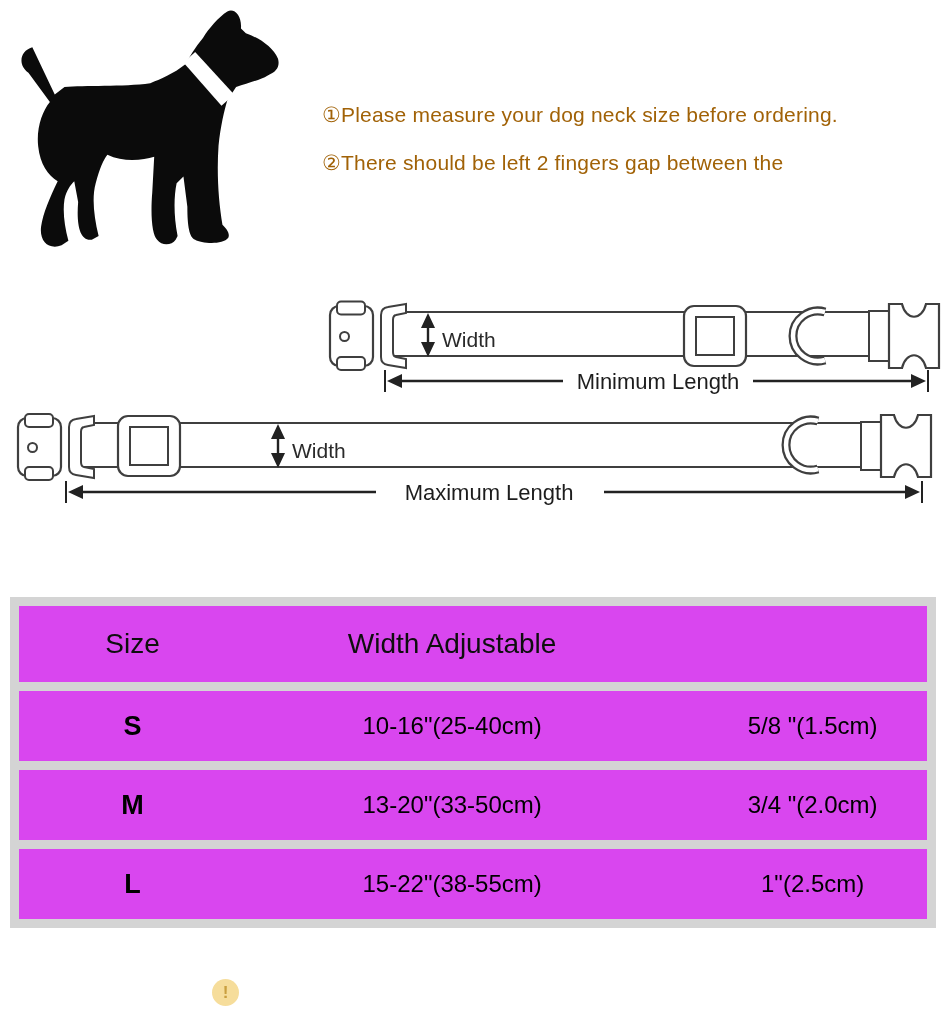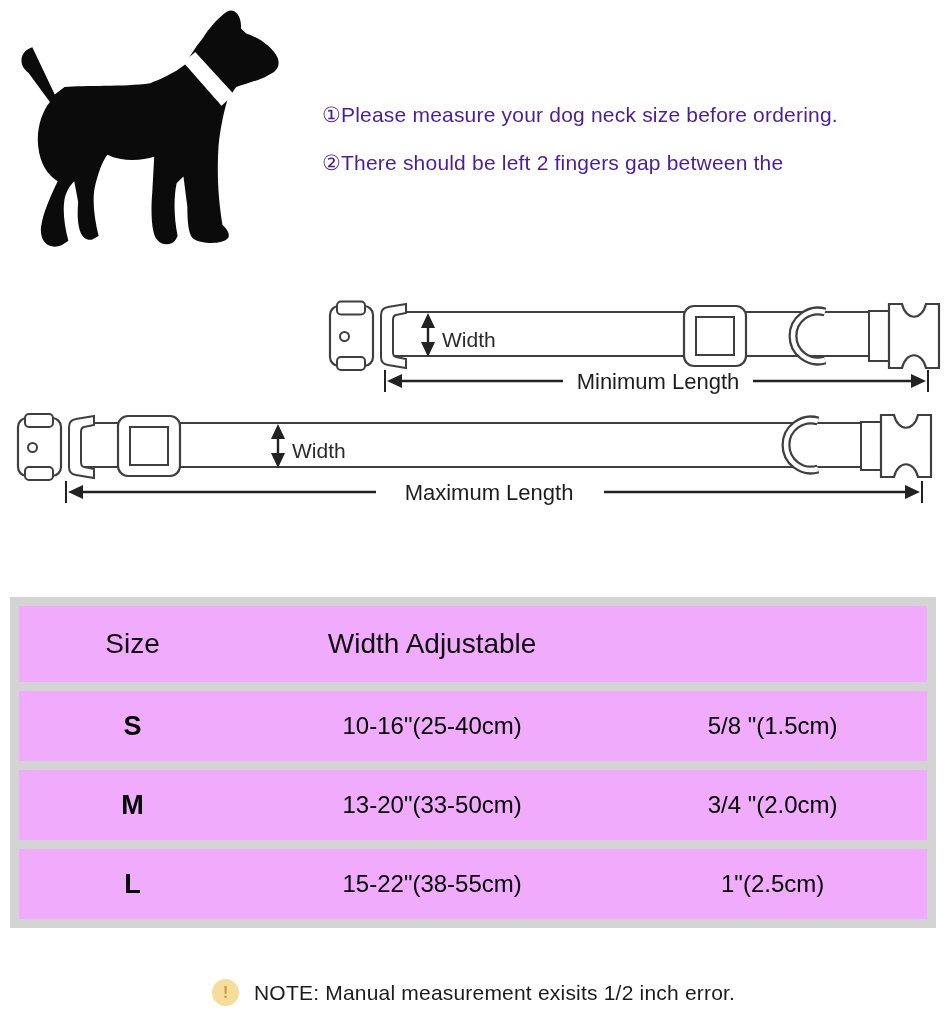--- a/index.html
+++ b/index.html
@@ -7,21 +7,21 @@
     position:relative; width:947px; height:1015px; background:#ffffff;
     font-family:"Liberation Sans", sans-serif; overflow:hidden;
   }
 
   
   .dog-svg { position:absolute; left:6px; top:4px; }
 
   
   .instructions {
     position:absolute; left:322px; top:100px; width:620px;
-    font-size:21px; color:#4c1d95; letter-spacing:0.2px;
+    font-size:21px; color:#a16207; letter-spacing:0.2px;
   }
   .instructions .line { line-height:30px; }
   .instructions .line + .line { margin-top:18px; }
   .instructions .wrap { padding-left:30px; margin-top:1px; }
 
   
   .collar-min-svg { position:absolute; left:328px; top:300px; }
   .collar-max-svg { position:absolute; left:16px;  top:413px; }
   svg text { font-family:"Liberation Sans", sans-serif; }
   .hw { fill:#ffffff; stroke:#3f3f3f; stroke-width:2.2; }
@@ -31,21 +31,21 @@
   .arrowhead { fill:#222222; stroke:none; }
   .diagram-label { font-size:22px; fill:#1d1d1d; }
   .width-label { font-size:21px; fill:#2a2a2a; }
 
   
   .size-table {
     position:absolute; left:10px; top:597px; width:926px;
     background:#d4d4d4; padding:9px; box-sizing:border-box;
     display:flex; flex-direction:column; gap:9px;
   }
-  .trow { background:#f0abfc; display:grid; grid-template-columns:25% 41% 34%; align-items:center; }
+  .trow { background:#d946ef; display:grid; grid-template-columns:25% 41% 34%; align-items:center;gap:20px; }
   .trow.header { height:76px; }
   .trow.body { height:70px; }
   .cell { text-align:center; color:#000; }
   .header .cell { font-size:28px; color:#0e0e0e; }
   .size-cell { font-weight:bold; font-size:27px; }
   .val-cell { font-size:24px; }
 
   
   .note { position:absolute; left:212px; top:979px; display:flex; align-items:center; }
   .note-icon {
@@ -215,16 +215,15 @@
     </div>
     <div class="trow body">
       <div class="cell size-cell">L</div>
       <div class="cell val-cell">15-22"(38-55cm)</div>
       <div class="cell val-cell">1"(2.5cm)</div>
     </div>
   </div>
 
   <div class="note">
     <div class="note-icon">!</div>
-    <div class="note-text">NOTE: Manual measurement exisits 1/2 inch error.</div>
   </div>
 
 </div>
 
 </body></html>

